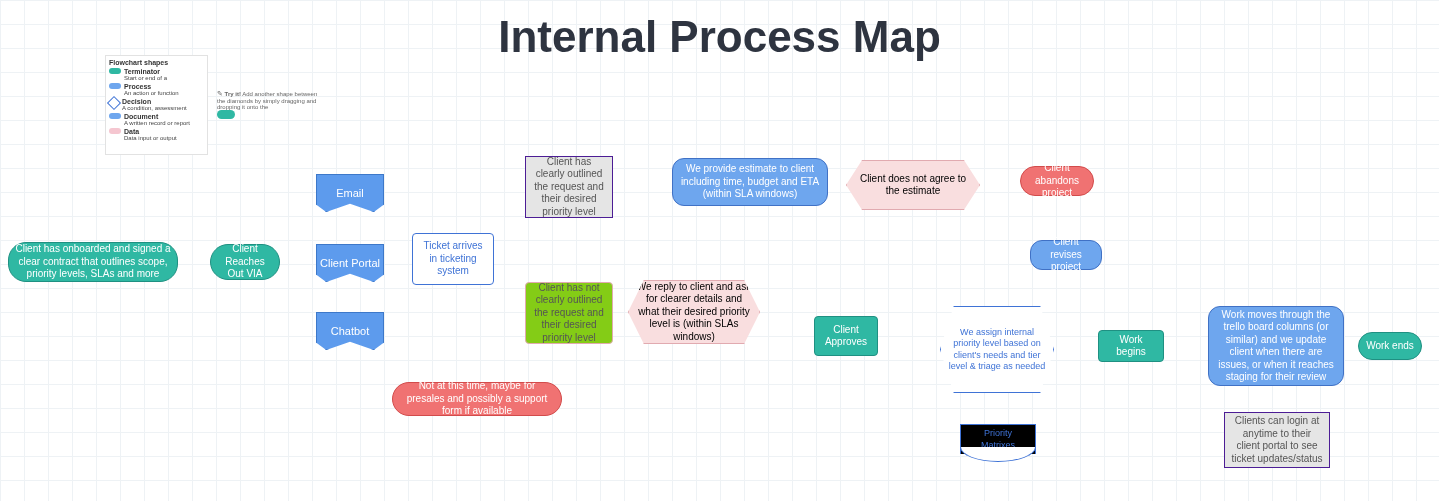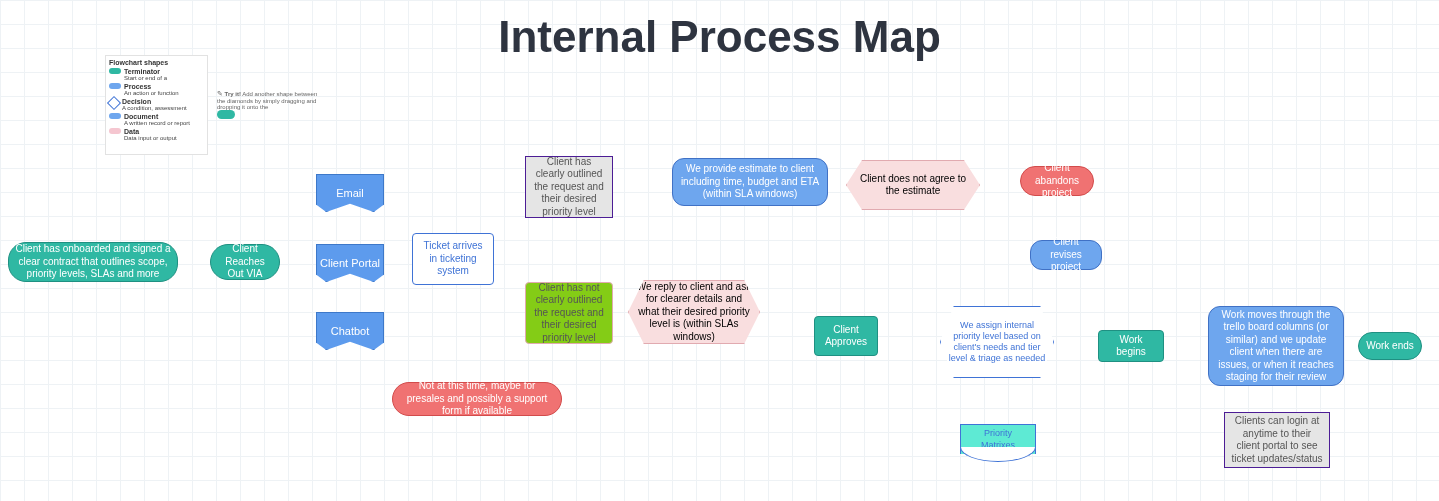--- a/index.html
+++ b/index.html
@@ -20,21 +20,21 @@
 .channel{background:#5d9bed;border:1px solid #3d78c9;color:#fff;clip-path:polygon(0 0,100% 0,100% 80%,85% 100%,50% 78%,15% 100%,0 80%);display:flex;align-items:center;justify-content:center;font-size:11px}
 .legend{position:absolute;left:105px;top:55px;width:95px;height:92px;background:#fff;border:1px solid #e2e2e2;font-size:6px;padding:3px;color:#444}
 .legend b{font-size:7px;color:#333}
 .li{display:flex;align-items:flex-start;margin:2px 0}
 .sw{width:12px;height:6px;border-radius:3px;margin-right:3px;flex:none}
 .tryit{position:absolute;left:217px;top:90px;width:110px;font-size:6px;color:#666}
 .tryit .t-pill{display:inline-block;width:18px;height:9px;background:#2fb8a3;border-radius:5px;vertical-align:middle;margin-right:3px}
 svg.conn{position:absolute;inset:0;pointer-events:none}
 svg.conn line{stroke:#8d9aa7;stroke-width:1.2}
 svg.conn polyline{stroke:#8d9aa7;stroke-width:1.2;fill:none}
-.doc{background:#5eead4;border:1px solid #3f73d6;border-bottom:none;color:#3f73d6;}
+.doc{background:#000000;border:1px solid #3f73d6;border-bottom:none;color:#3f73d6;}
 .doc::after{content:"";position:absolute;left:-1px;right:-1px;bottom:-8px;height:14px;border:1px solid #3f73d6;border-top:none;border-radius:0 0 50% 50%/0 0 100% 100%;background:#fff}
 </style>
 </head>
 <body>
 
 <div class="grid"></div>
 
 <div class="title">Internal Process Map</div>
 
 <div class="legend">
@@ -117,21 +117,21 @@
 <div class="box process-b" style="left:672px;top:158px;width:156px;height:48px">We provide estimate to client including time, budget and ETA (within SLA windows)</div>
 
 <div class="box hex decision" style="left:846px;top:160px;width:134px;height:50px">Client does not agree to the estimate</div>
 
 <div class="box pill terminator-r" style="left:1020px;top:166px;width:74px;height:30px">Client abandons project</div>
 
 <div class="box process-b" style="left:1030px;top:240px;width:72px;height:30px">Client revises project</div>
 
 <div class="box process-t" style="left:814px;top:316px;width:64px;height:40px">Client Approves</div>
 
-<div class="box hex decis-w" style="left:940px;top:306px;width:114px;height:72px;font-size:9px">We assign internal priority level based on client's needs and tier level &amp; triage as needed</div>
+<div class="box hex decis-w" style="left:940px;top:306px;width:114px;height:87px;font-size:9px">We assign internal priority level based on client's needs and tier level &amp; triage as needed</div>
 
 <div class="box doc" style="left:960px;top:424px;width:76px;height:30px;font-size:9px">Priority Matrixes</div>
 
 <div class="box process-t" style="left:1098px;top:330px;width:66px;height:32px">Work begins</div>
 
 <div class="box process-b" style="left:1208px;top:306px;width:136px;height:80px">Work moves through the trello board columns (or similar) and we update client when there are issues, or when it reaches staging for their review</div>
 
 <div class="box soft-b" style="left:1224px;top:412px;width:106px;height:56px">Clients can login at anytime to their client portal to see ticket updates/status</div>
 
 <div class="box pill terminator-g" style="left:1358px;top:332px;width:64px;height:28px">Work ends</div>

